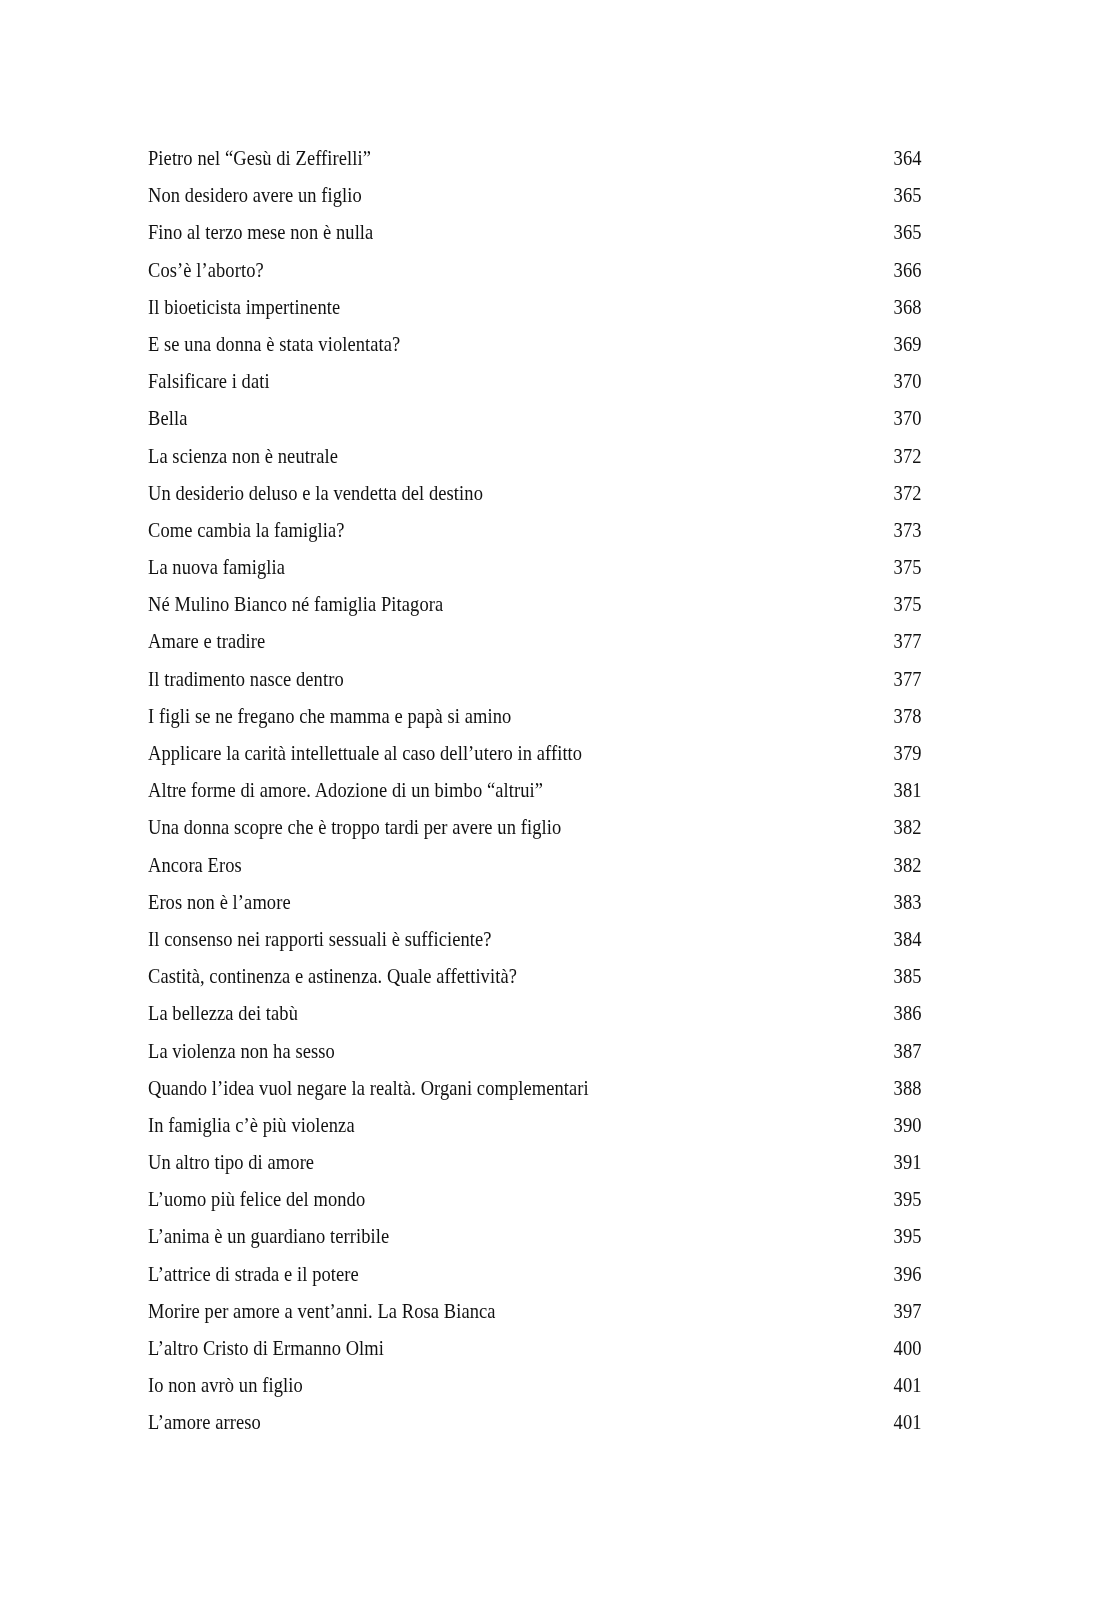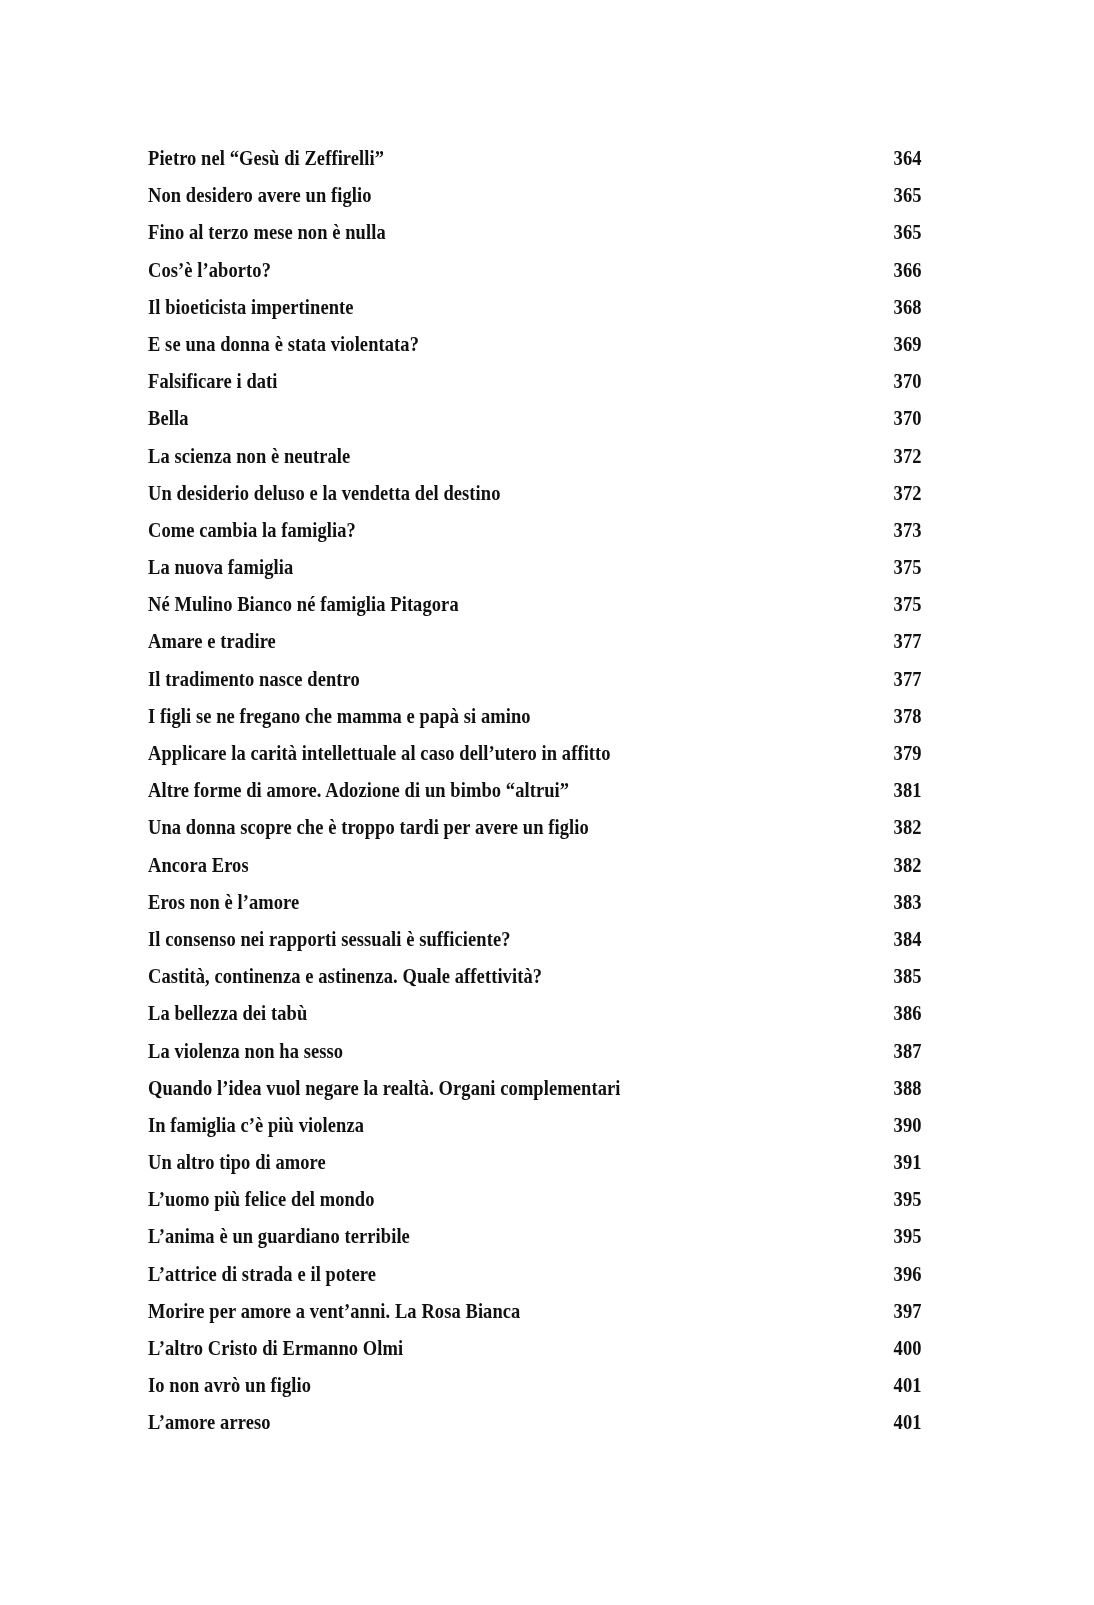--- a/index.html
+++ b/index.html
@@ -17,21 +17,20 @@
     background: #ffffff;
     box-sizing: border-box;
     overflow: hidden;
   }
 
   .toc {
     position: absolute;
     left: 148px;
     top: 140px;
     width: 774px;
-    font-weight: bold;
   }
 
   .toc-entry {
     display: flex;
     align-items: baseline;
     justify-content: space-between;
     height: 37.2px;
     font-family: "Liberation Serif", "DejaVu Serif", serif;
     font-size: 21px;
     line-height: 37.2px;

